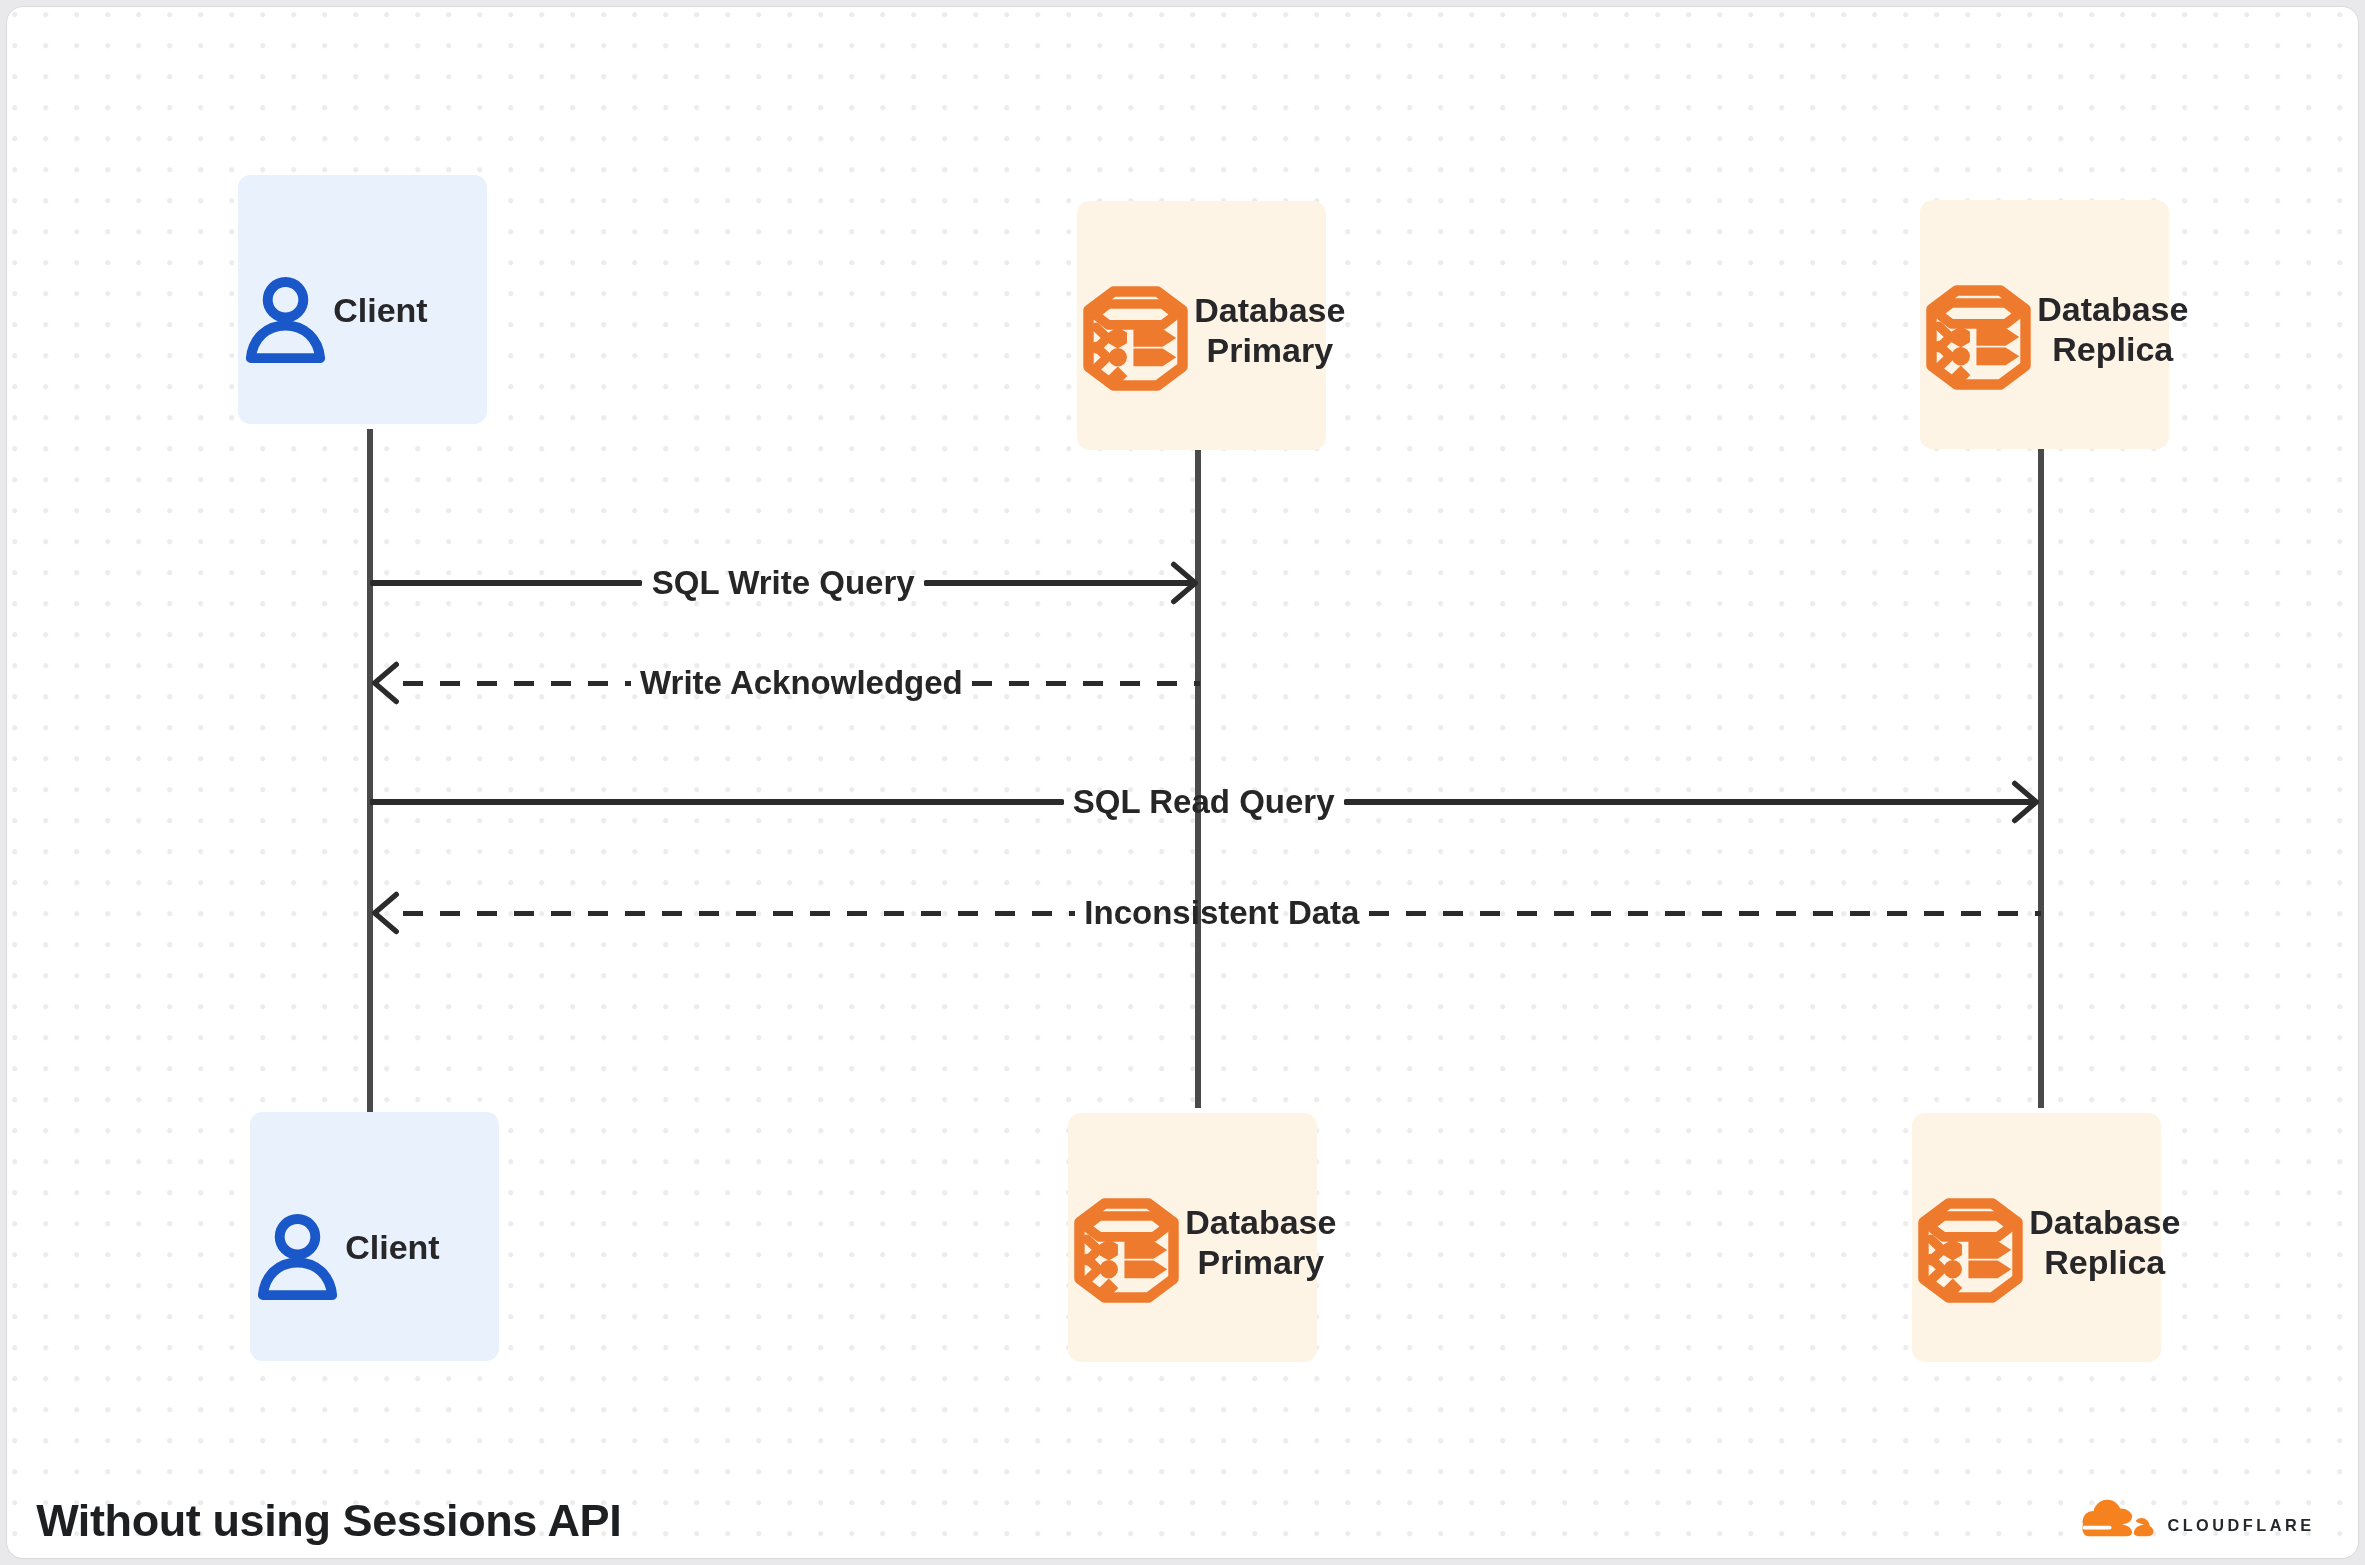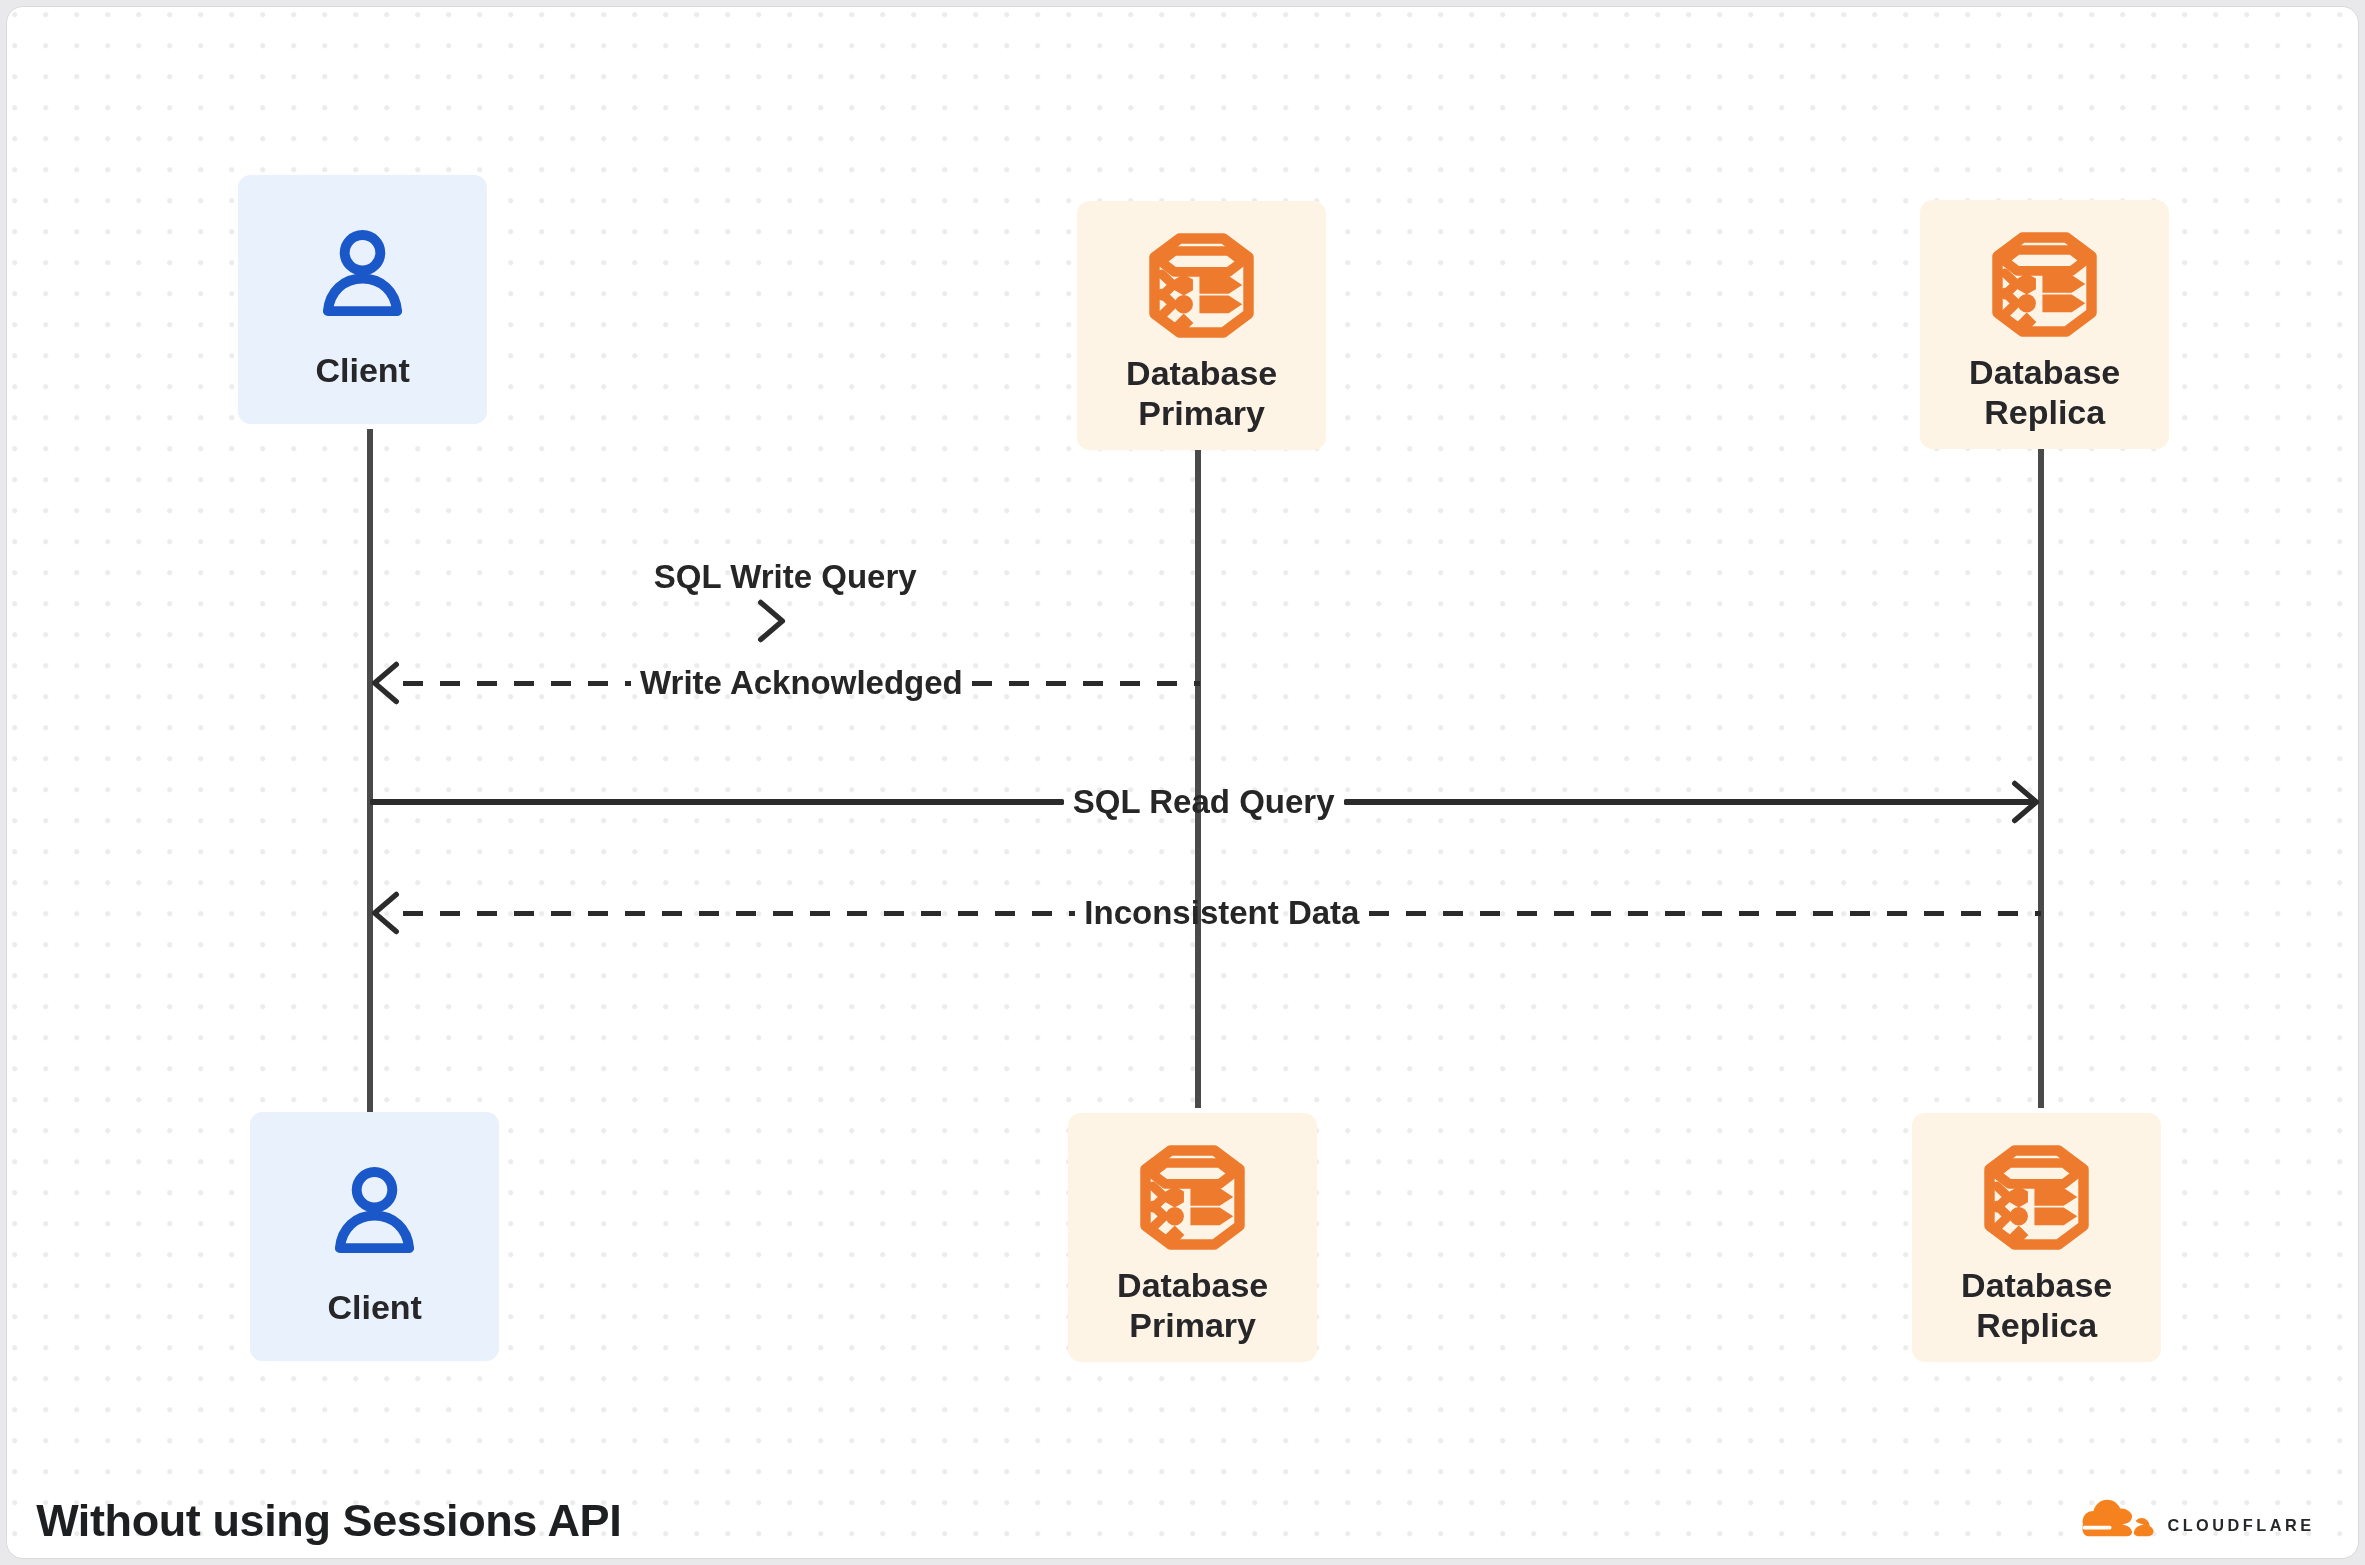--- a/index.html
+++ b/index.html
@@ -15,21 +15,21 @@
     background-color:#ffffff;
     background-image:radial-gradient(circle,#ececec 2.6px,rgba(255,255,255,0) 2.8px);
     background-size:31px 31px;
     background-position:-7.8px -7.8px;
     border:0.8px solid #dadada;
     border-radius:17px;
   }
   
   .node{
     position:absolute;width:249px;height:249px;border-radius:12.5px;
-    display:flex;flex-direction:column;align-items:center;
+    display:flex;flex-direction:row;align-items:center;
   }
   .node.blue{background:#e9f1fd;}
   .node.cream{background:#fdf4e6;}
   .node .iconwrap{display:flex;align-items:center;justify-content:center;}
   .node.blue .iconwrap{margin-top:45px;height:110px;}
   .node.cream .iconwrap{margin-top:25px;height:118px;}
   .node .nlabel{
     margin-top:20px;font-weight:700;font-size:34px;line-height:40px;
     color:#27272a;text-align:center;letter-spacing:0;
   }
@@ -127,21 +127,21 @@
       <svg width="117" height="117" viewBox="0 0 56 56">
           <use href="#db-icon-def"></use>
         </svg>
     </div>
     <div class="nlabel">
       <div>Database</div>
       <div>Replica</div>
     </div>
   </div>
 
-  <div class="msg" style="left:363px;top:551px;width:830px;flex-direction:column;">
+  <div class="msg" style="left:363px;top:551px;width:830px;">
     <div class="seg"></div>
     <div class="mlabel">SQL Write Query</div>
     <div class="seg"></div>
     <svg class="chev right" viewBox="0 0 44 64">
         <use href="#chev-right-def"></use>
       </svg>
   </div>
 
   <div class="msg" style="left:363px;top:651px;width:830px;">
     <svg class="chev left" viewBox="0 0 44 64">

